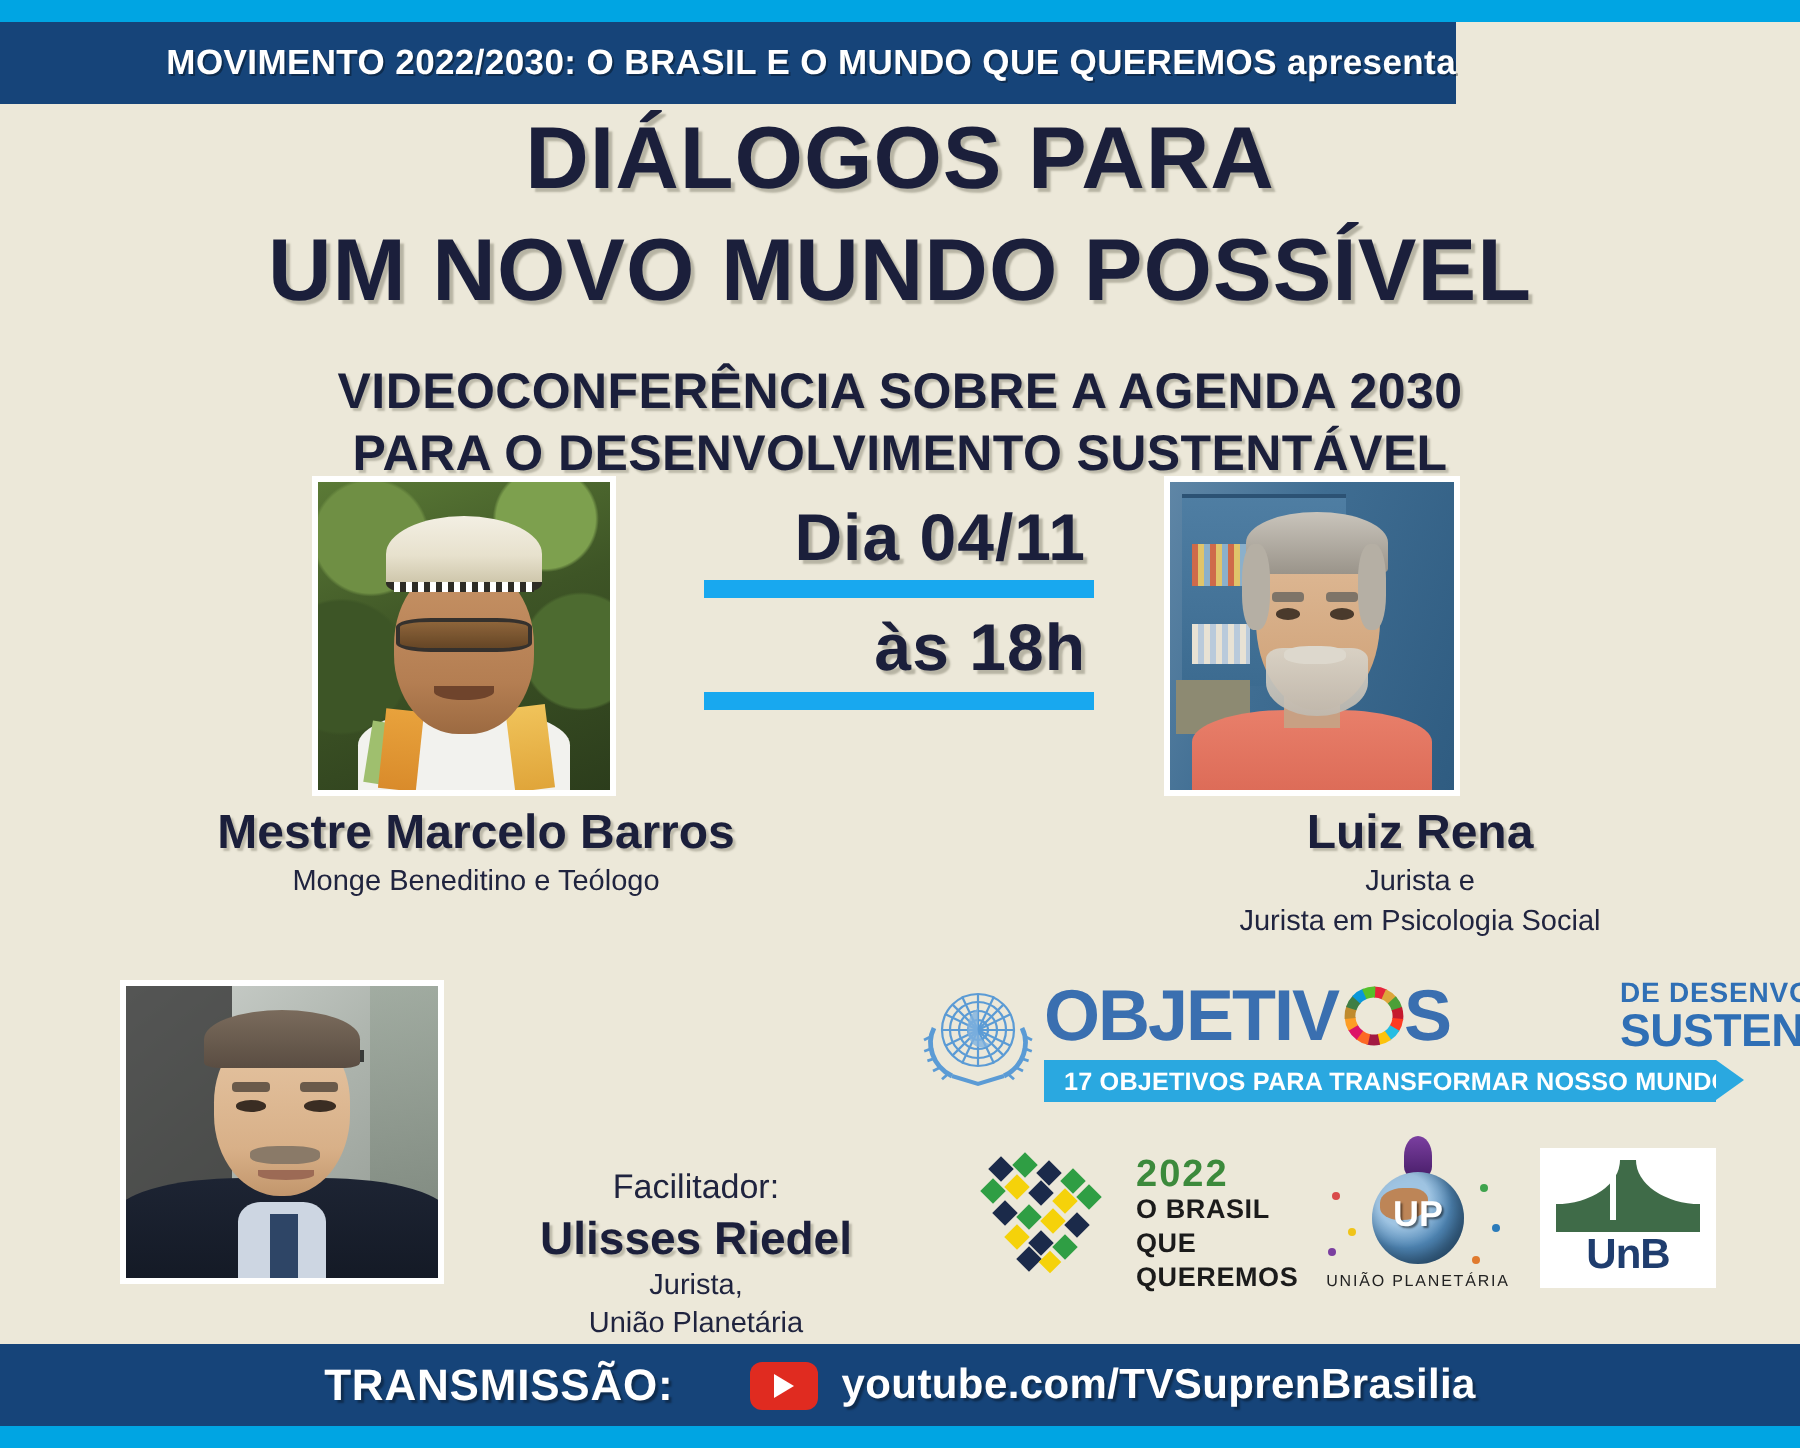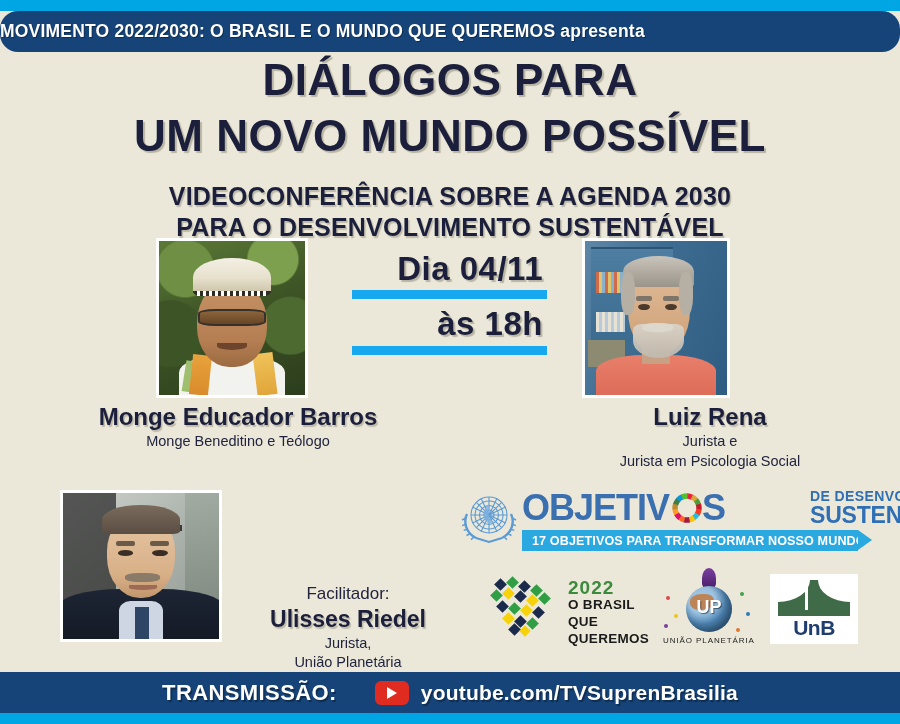--- a/index.html
+++ b/index.html
@@ -7,22 +7,22 @@
     width:900px;height:724px;
     background:#ece8d9;
     font-family:"Liberation Sans", sans-serif;
     overflow:hidden;
     position:relative;
   }
   .poster{position:relative;width:900px;height:724px;background:#ece8d9;overflow:hidden;}
 
   
   .top-cyan{position:absolute;left:0;top:0;width:900px;height:11px;background:#00a5e3;}
-  .top-navy{position:absolute;left:0;top:11px;width:900px;height:41px;background:#164479;
-    display:flex;align-items:center;justify-content:flex-start;border-radius:18px;}
+  .top-navy{position:absolute;left:0;top:11px;width:728px;height:41px;background:#164479;
+    display:flex;align-items:center;justify-content:flex-end;}
   .top-navy .kicker{
     color:#ffffff;font-weight:bold;font-size:17.5px;letter-spacing:.2px;white-space:nowrap;
     text-shadow:1px 1px 0 rgba(0,0,0,.35);
   }
 
   
   .title-wrap{position:absolute;left:0;top:56px;width:900px;text-align:center;}
   .t1,.t2{
     color:#1b1f3b;font-weight:bold;line-height:1.08;
     font-size:44px;letter-spacing:.5px;
@@ -272,21 +272,21 @@
       <div class="ur-brow-l"></div>
       <div class="ur-brow-r"></div>
       <div class="ur-eye-l"></div>
       <div class="ur-eye-r"></div>
       <div class="ur-must"></div>
       <div class="ur-mouth"></div>
     </div>
   </div>
 
   <div class="name-block" id="name-marcelo">
-    <div class="nm">Monge Educador Barros</div>
+    <div class="nm">Mestre Marcelo Barros</div>
     <div class="role">Monge Beneditino e Teólogo</div>
   </div>
 
   <div class="name-block" id="name-rena">
     <div class="nm">Luiz Rena</div>
     <div class="role">Jurista e</div>
     <div class="role">Jurista em Psicologia Social</div>
   </div>
 
   <div class="name-block" id="name-ulisses">

